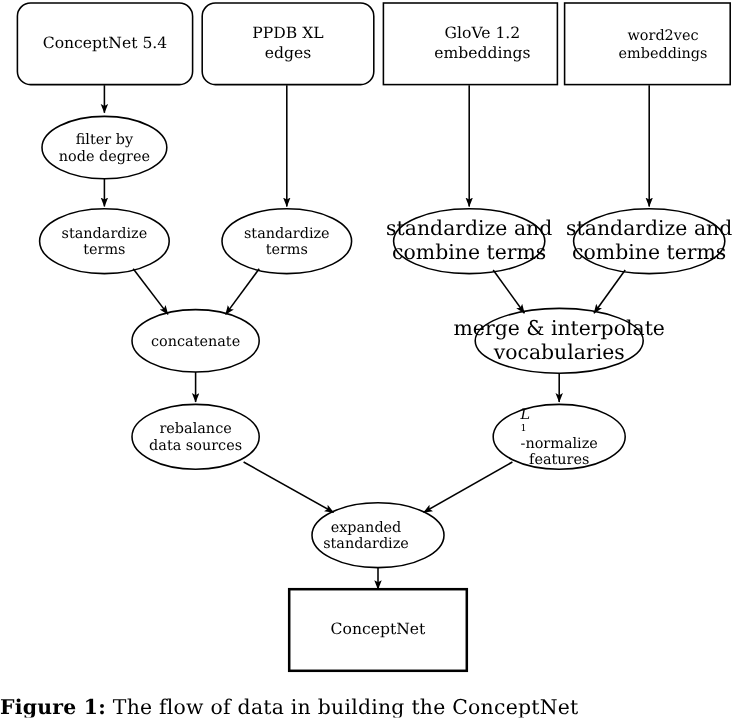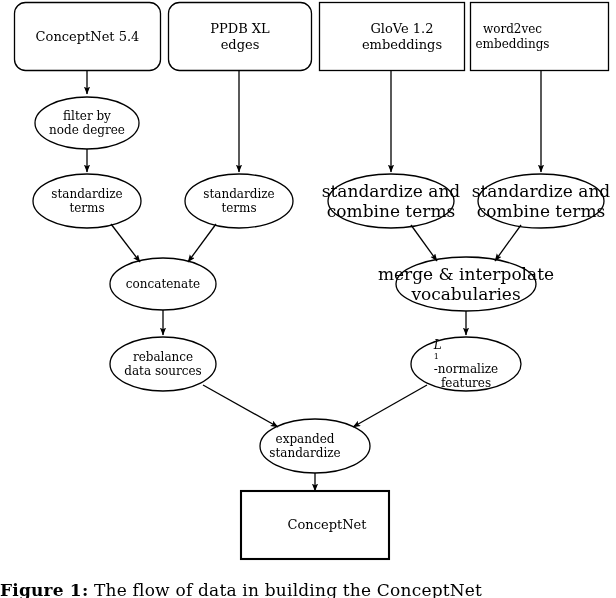--- a/index.html
+++ b/index.html
@@ -145,21 +145,21 @@
   <div class="node-label fs-13" style="left:168px; top:2px; width:144px; height:69px;">
     <span>PPDB XL</span>
     <span>edges</span>
   </div>
 
   <div class="node-label fs-13" style="left:319px; top:2px; width:146px; height:69px;margin-left:10px;">
     <span>GloVe 1.2</span>
     <span>embeddings</span>
   </div>
 
-  <div class="node-label fs-12" style="left:450px; top:2px; width:125px; height:69px;">
+  <div class="node-label fs-12" style="left:490px; top:2px; width:125px; height:69px;">
     <span>word2vec</span>
     <span>embeddings</span>
   </div>
 
   <div class="node-label fs-12" style="left:35px; top:97px; width:104px; height:52px;">
     <span>filter by</span>
     <span>node degree</span>
   </div>
 
   <div class="node-label fs-12" style="left:33px; top:174px; width:108px; height:54px;">
@@ -199,21 +199,21 @@
   <div class="node-label fs-12" style="left:411px; top:337px; width:110px; height:54px;">
     <span><span class="norm-L">L</span><span class="norm-sub">1</span><span style="display:inline;">-normalize</span></span>
     <span>features</span>
   </div>
 
   <div class="node-label fs-12" style="left:252px; top:419px; width:106px; height:54px;">
     <span>expanded</span>
     <span>standardize</span>
   </div>
 
-  <div class="node-label fs-13" style="left:241px; top:491px; width:148px; height:68px;padding-left:12px;">
+  <div class="node-label fs-13" style="left:241px; top:491px; width:148px; height:68px;">
     <span>ConceptNet</span>
   </div>
 
   <div class="caption" style="top:580px;">
     <b>Figure 1:</b>
     <span>The flow of data in building the ConceptNet</span>
   </div>
 
 </div>
 

